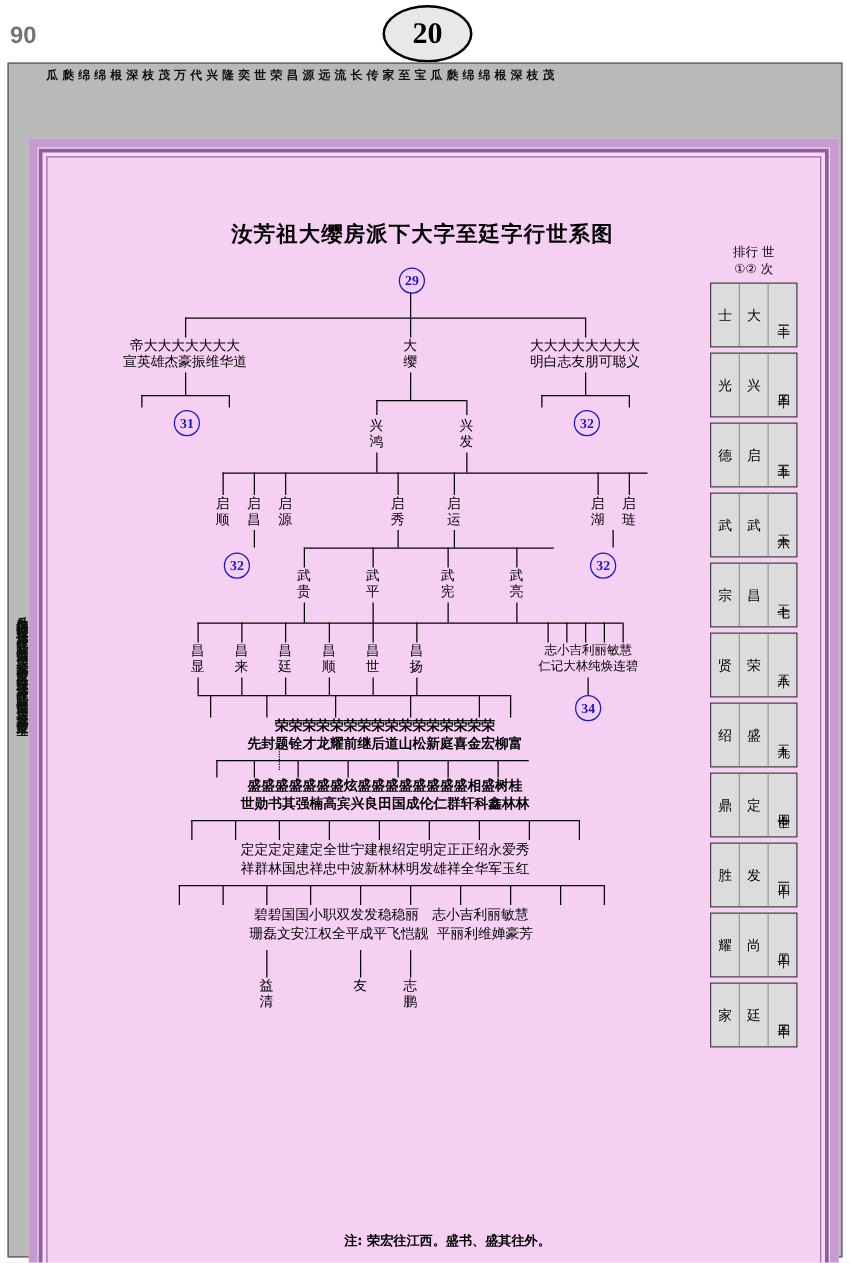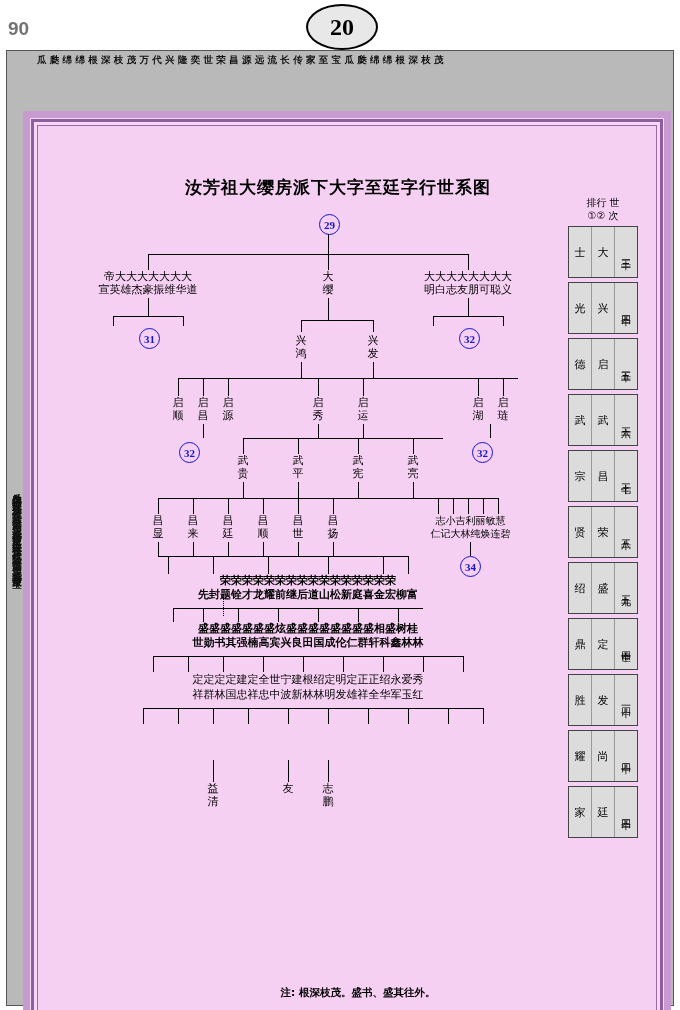--- a/index.html
+++ b/index.html
@@ -400,29 +400,31 @@
       <div class="ln vl" style="left:140px;top:582px;height:16px;"></div>
       <div class="ln vl" style="left:175px;top:582px;height:16px;"></div>
       <div class="ln vl" style="left:210px;top:582px;height:16px;"></div>
       <div class="ln vl" style="left:250px;top:582px;height:16px;"></div>
       <div class="ln vl" style="left:290px;top:582px;height:16px;"></div>
       <div class="ln vl" style="left:330px;top:582px;height:16px;"></div>
       <div class="ln vl" style="left:370px;top:582px;height:16px;"></div>
       <div class="ln vl" style="left:410px;top:582px;height:16px;"></div>
       <div class="ln vl" style="left:445px;top:582px;height:16px;"></div>
 
+      <div class="node" style="left:95px;top:598px;width:360px;font-size:11px;line-height:15px;">碧碧国国小职双发发稳稳丽   志小吉利丽敏慧
+珊磊文安江权全平成平飞恺靓  平丽利维婵豪芳</div>
 
       <div class="ln vl" style="left:175px;top:634px;height:22px;"></div>
       <div class="ln vl" style="left:290px;top:634px;height:22px;"></div>
       <div class="ln vl" style="left:250px;top:634px;height:22px;"></div>
 
       <div class="node" style="left:160px;top:656px;width:30px;">益
 清</div>
       <div class="node" style="left:275px;top:656px;width:30px;">志
 鹏</div>
       <div class="node" style="left:235px;top:656px;width:30px;">友</div>
 
     </div>
 
-    <div id="note">注: 根深枝茂。盛书、盛其往外。</div>
+    <div id="note">注: 荣宏往江西。盛书、盛其往外。</div>
 
   </div>
 </div>
 
 </body></html>

